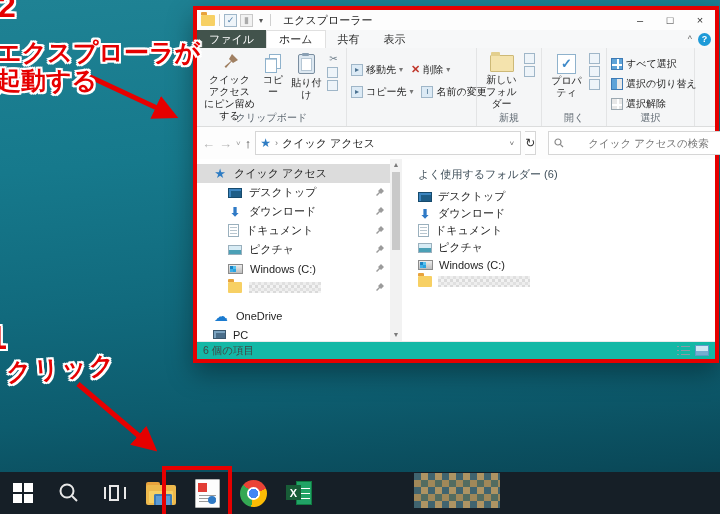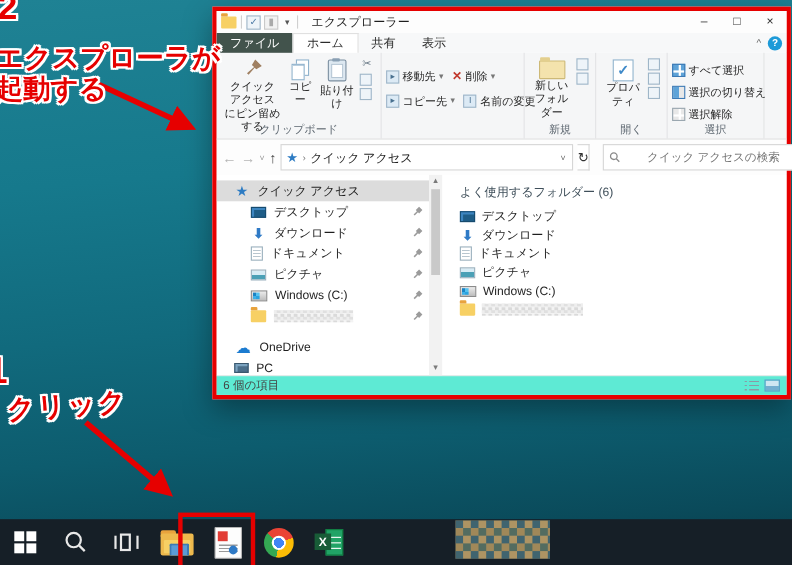--- a/index.html
+++ b/index.html
@@ -160,21 +160,21 @@
     background-image:repeating-linear-gradient(#b8c6cf 0 1px,transparent 1px 3px);background-size:7px 9px;background-position:1px 2px;background-repeat:no-repeat;}
   .ic-pic{width:14px;height:10px;border:1px solid #9ab0bd;box-sizing:border-box;background:linear-gradient(180deg,#d8ecf5 0 45%,#4ba0b6 45%);}
   .ic-drive{width:15px;height:10px;background:linear-gradient(#ececec,#bdbdbd);border:1px solid #8b8b8b;box-sizing:border-box;position:relative;}
   .ic-drive::after{content:"";position:absolute;left:1px;top:1px;width:6px;height:6px;
     background:conic-gradient(#55c1ef 25%,#29a3e0 0 50%,#3fb0e8 0 75%,#1b83c4 0) 0 0/6px 6px;}
   .ic-cloud{color:#1b7bd0;font-size:14px;line-height:14px;width:16px;text-align:center;}
   .ic-pc{width:13px;height:9px;background:#4a6e8a;box-shadow:inset 0 0 0 1px #3a576d,inset 2px 2px 0 1px #7ba3c0;}
   .mask{display:inline-block;height:11px;
     background:conic-gradient(#e0e0e0 25%,#f3f3f3 0 50%,#dadada 0 75%,#eeeeee 0) 0 0/6px 6px;}
 
-  .statusbar{height:17px;flex:none;border-top:1px solid #eaeaea;display:flex;align-items:center;padding:0 6px;font-size:10.5px;color:#444;background:#5eead4;}
+  .statusbar{height:17px;flex:none;border-top:1px solid #eaeaea;display:flex;align-items:center;padding:0 6px;font-size:10.5px;color:#444;background:#14b8a6;}
   .view-toggles{margin-left:auto;display:flex;gap:4px;}
   .vt{width:14px;height:11px;box-sizing:border-box;}
   .vt.list{background:repeating-linear-gradient(#8a9aa5 0 1px,transparent 1px 4px) 4px 1px/9px 9px no-repeat,
            repeating-linear-gradient(#8a9aa5 0 1px,transparent 1px 4px) 0 1px/2px 9px no-repeat;}
   .vt.thumb{border:1px solid #5e9bc8;background:linear-gradient(180deg,#cfe6f2 0 50%,#74aed0 50%);}
 </style>
 </head>
 <body>
 
 <div class="desktop"></div>
@@ -256,21 +256,21 @@
               <span class="caret">▾</span>
           </div>
           <div class="rrow">
             <span class="mini-sq">I</span>
             <span>名前の変更</span>
           </div>
         </div>
       </div>
     </div>
 
-    <div class="rgroup" style="width:65px;font-family:Liberation Mono, monospace;">
+    <div class="rgroup" style="width:65px;">
       <div class="rg-body">
         <div class="bigbtn">
           <span class="newfolder-ic"></span>
           <span>新しい</span>
           <span>フォルダー</span>
         </div>
         <div class="smallcol">
           <span class="sm-box"></span>
           <span class="sm-box"></span>
         </div>

